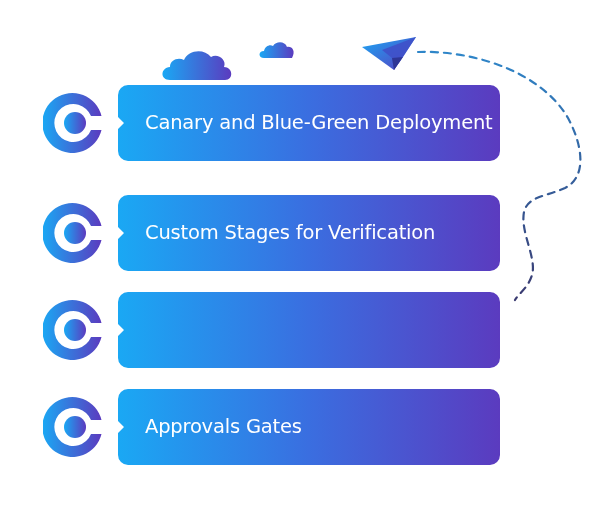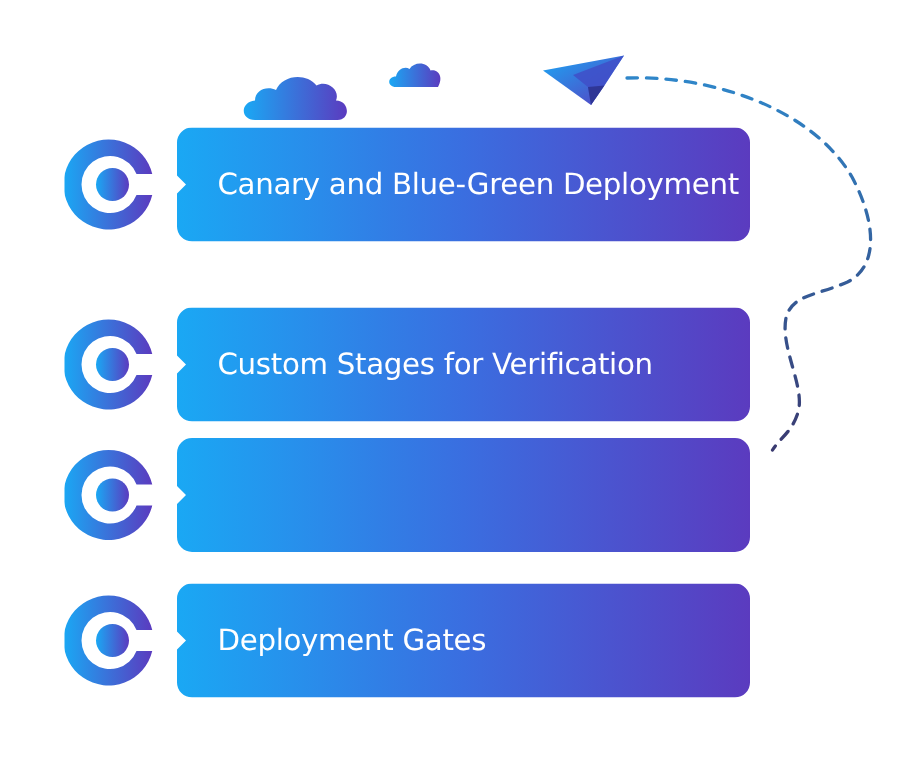--- a/index.html
+++ b/index.html
@@ -71,21 +71,21 @@
             <stop offset="0" stop-color="#1aa8f4"></stop>
             <stop offset="0.5" stop-color="#3a6ee0"></stop>
             <stop offset="1" stop-color="#5b3bbf"></stop>
           </linearGradient>
         </defs>
         <path d="M10 0 H372 A10 10 0 0 1 382 10 V66 A10 10 0 0 1 372 76 H10 A10 10 0 0 1 0 66 V44 L6 38 L0 32 V10 A10 10 0 0 1 10 0 Z" fill="url(#boxGrad)"></path>
       </svg>
       <span class="label">Canary and Blue-Green Deployment</span>
     </div>
   </div>
-    <div class="row" style="top: 205px;">
+    <div class="row" style="top: 195px;">
     <svg class="icon" viewBox="0 0 64 64" width="64" height="64">
       <defs>
         <linearGradient id="iconGradX" x1="0" y1="0" x2="1" y2="0">
           <stop offset="0" stop-color="#1aa8f4"></stop>
           <stop offset="1" stop-color="#5b3bbf"></stop>
         </linearGradient>
       </defs>
 
       <path d="M58.5 25 A30 30 0 1 0 58.5 39 L48 39 A19 19 0 1 1 48 25 Z" fill="url(#iconGradX)"></path>
 
@@ -148,16 +148,16 @@
       <svg width="382" height="76" viewBox="0 0 382 76">
         <defs>
           <linearGradient id="boxGrad" x1="0" y1="0" x2="1" y2="0">
             <stop offset="0" stop-color="#1aa8f4"></stop>
             <stop offset="0.5" stop-color="#3a6ee0"></stop>
             <stop offset="1" stop-color="#5b3bbf"></stop>
           </linearGradient>
         </defs>
         <path d="M10 0 H372 A10 10 0 0 1 382 10 V66 A10 10 0 0 1 372 76 H10 A10 10 0 0 1 0 66 V44 L6 38 L0 32 V10 A10 10 0 0 1 10 0 Z" fill="url(#boxGrad)"></path>
       </svg>
-      <span class="label">Deployment Gates</span>
+      <span class="label">Approvals Gates</span>
     </div>
   </div>
   </div>
 
 </body></html>

